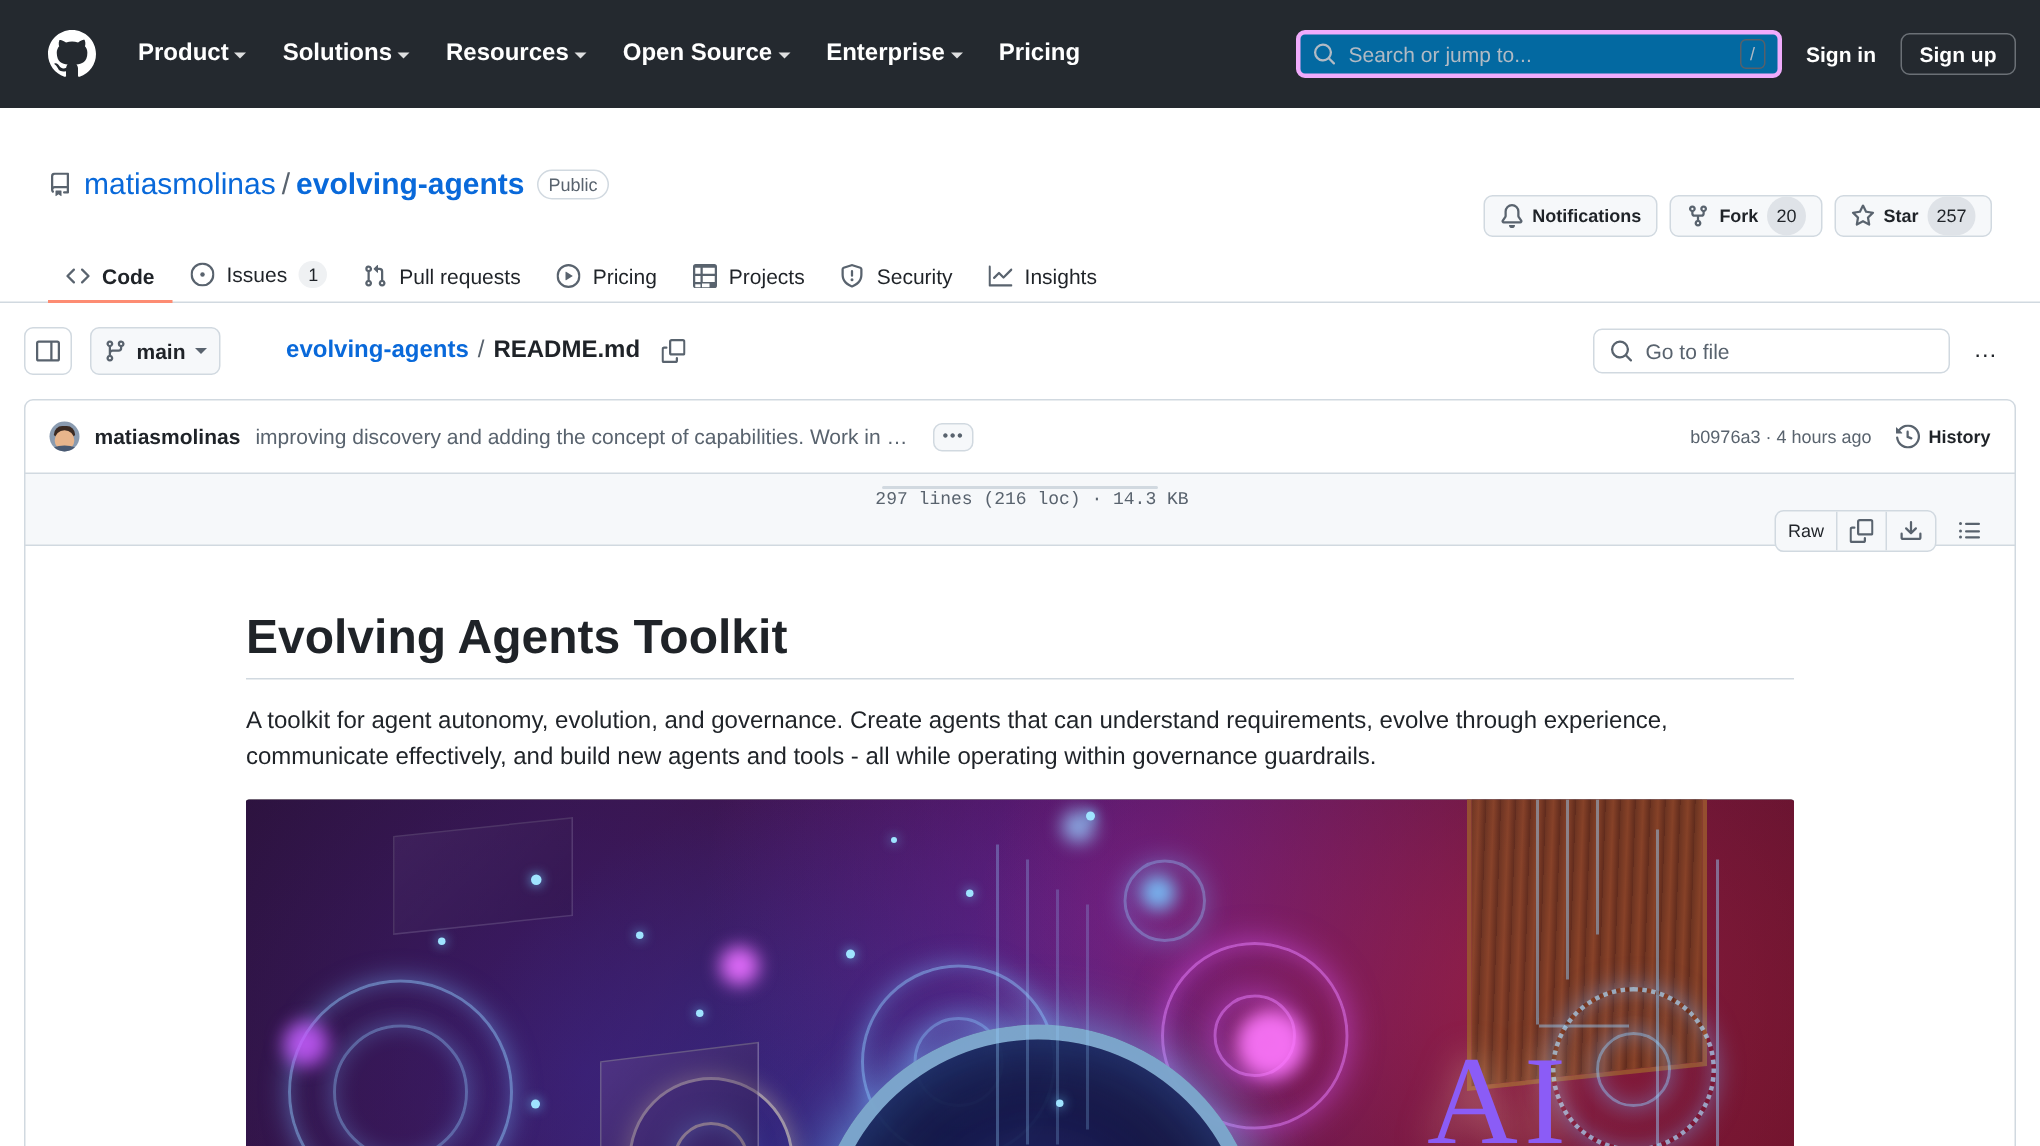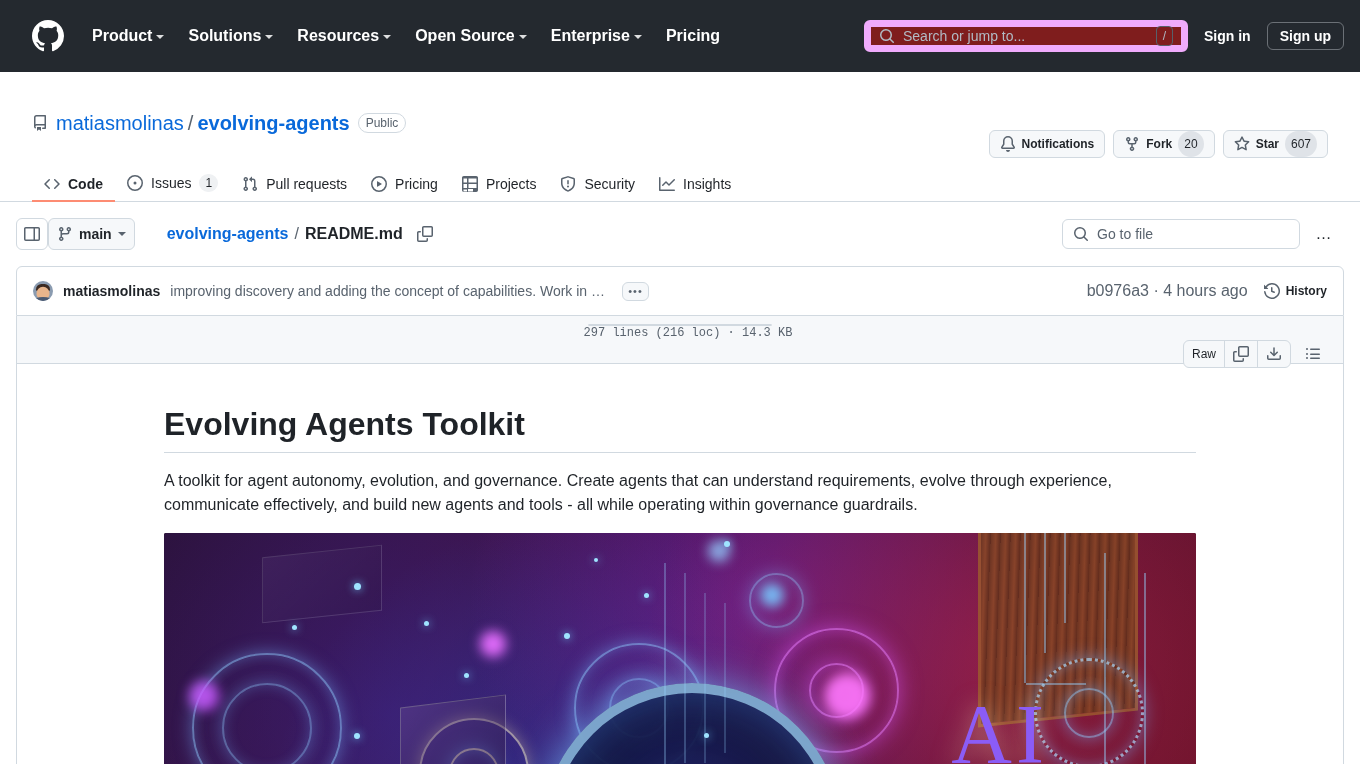--- a/index.html
+++ b/index.html
@@ -42,25 +42,25 @@
     margin-top: 2px;
   }
   .gh-header-right {
     margin-left: auto;
     display: flex;
     align-items: center;
     gap: 16px;
   }
   .gh-search {
     width: 324px; height: 32px;
-    border: 7px solid #f0abfc;
+    border: 3px solid #f0abfc;
     border-radius: 6px;
     display: flex; align-items: center;
     padding: 0 8px;
-    background: #7f1d1d;
+    background: #0369a1;
     cursor: text;
   }
   .gh-search .sicon { width: 16px; height: 16px; margin-right: 8px; flex: 0 0 auto; }
   .gh-search .sicon svg { display: block; fill: #b1bac4; }
   .gh-search .sph {
     flex: 1;
     color: #b1bac4;
     font-size: 14px;
     white-space: nowrap; overflow: hidden;
   }
@@ -182,21 +182,21 @@
     font-weight: 500;
     line-height: 18px;
     padding: 0 6px;
     color: #1f2328;
   }
 
   
   .file-area { padding: 16px 16px 0 16px; }
   .path-row {
     display: flex; align-items: center;
-    gap: 0;
+    gap: 12px;
     padding: 0 4px 0 0;
     min-height: 32px;
   }
   .side-toggle {
     width: 32px; height: 32px;
     border: 1px solid #d1d9e0;
     border-radius: 6px;
     display: flex; align-items: center; justify-content: center;
     background: #ffffff;
     cursor: pointer;
@@ -324,21 +324,21 @@
     line-height: 1;
     padding: 3px 5px;
     cursor: pointer;
     letter-spacing: 1px;
   }
   .commit-right {
     margin-left: auto;
     display: flex; align-items: center; gap: 16px;
   }
   .commit-meta {
-    font-size: 16px; color: #59636e;
+    font-size: 12px; color: #59636e;
     white-space: nowrap;
   }
   .history-link {
     display: flex; align-items: center; gap: 6px;
     font-size: 12px; font-weight: 600; color: #1f2328;
     cursor: pointer; white-space: nowrap;
   }
   .history-link svg { display: block; fill: #59636e; }
 
   
@@ -598,21 +598,21 @@
         <span>Fork</span>
         <span class="count-pill">20</span>
       </div>
       <div class="btn">
         <span>
           <svg width="16" height="16" viewBox="0 0 16 16">
               <path d="M8 .25a.75.75 0 0 1 .673.418l1.882 3.815 4.21.612a.75.75 0 0 1 .416 1.279l-3.046 2.97.719 4.192a.751.751 0 0 1-1.088.791L8 12.347l-3.766 1.98a.75.75 0 0 1-1.088-.79l.72-4.194L.818 6.374a.75.75 0 0 1 .416-1.28l4.21-.611L7.327.668A.75.75 0 0 1 8 .25Zm0 2.445L6.615 5.5a.75.75 0 0 1-.564.41l-3.097.45 2.24 2.184a.75.75 0 0 1 .216.664l-.528 3.084 2.769-1.456a.75.75 0 0 1 .698 0l2.77 1.456-.53-3.084a.75.75 0 0 1 .216-.664l2.24-2.183-3.096-.45a.75.75 0 0 1-.564-.41L8 2.694Z"></path>
             </svg>
         </span>
         <span>Star</span>
-        <span class="count-pill">607</span>
+        <span class="count-pill">257</span>
       </div>
     </div>
   </div>
 
   <div class="repo-nav">
     <div class="tab active">
       <span>
         <svg width="16" height="16" viewBox="0 0 16 16">
             <path d="m11.28 3.22 4.25 4.25a.75.75 0 0 1 0 1.06l-4.25 4.25a.749.749 0 0 1-1.275-.326.749.749 0 0 1 .215-.734L13.94 8l-3.72-3.72a.749.749 0 0 1 .326-1.275.749.749 0 0 1 .734.215Zm-6.56 0a.751.751 0 0 1 1.042.018.751.751 0 0 1 .018 1.042L2.06 8l3.72 3.72a.749.749 0 0 1-.326 1.275.749.749 0 0 1-.734-.215L.47 8.53a.75.75 0 0 1 0-1.06Z"></path>
           </svg>

